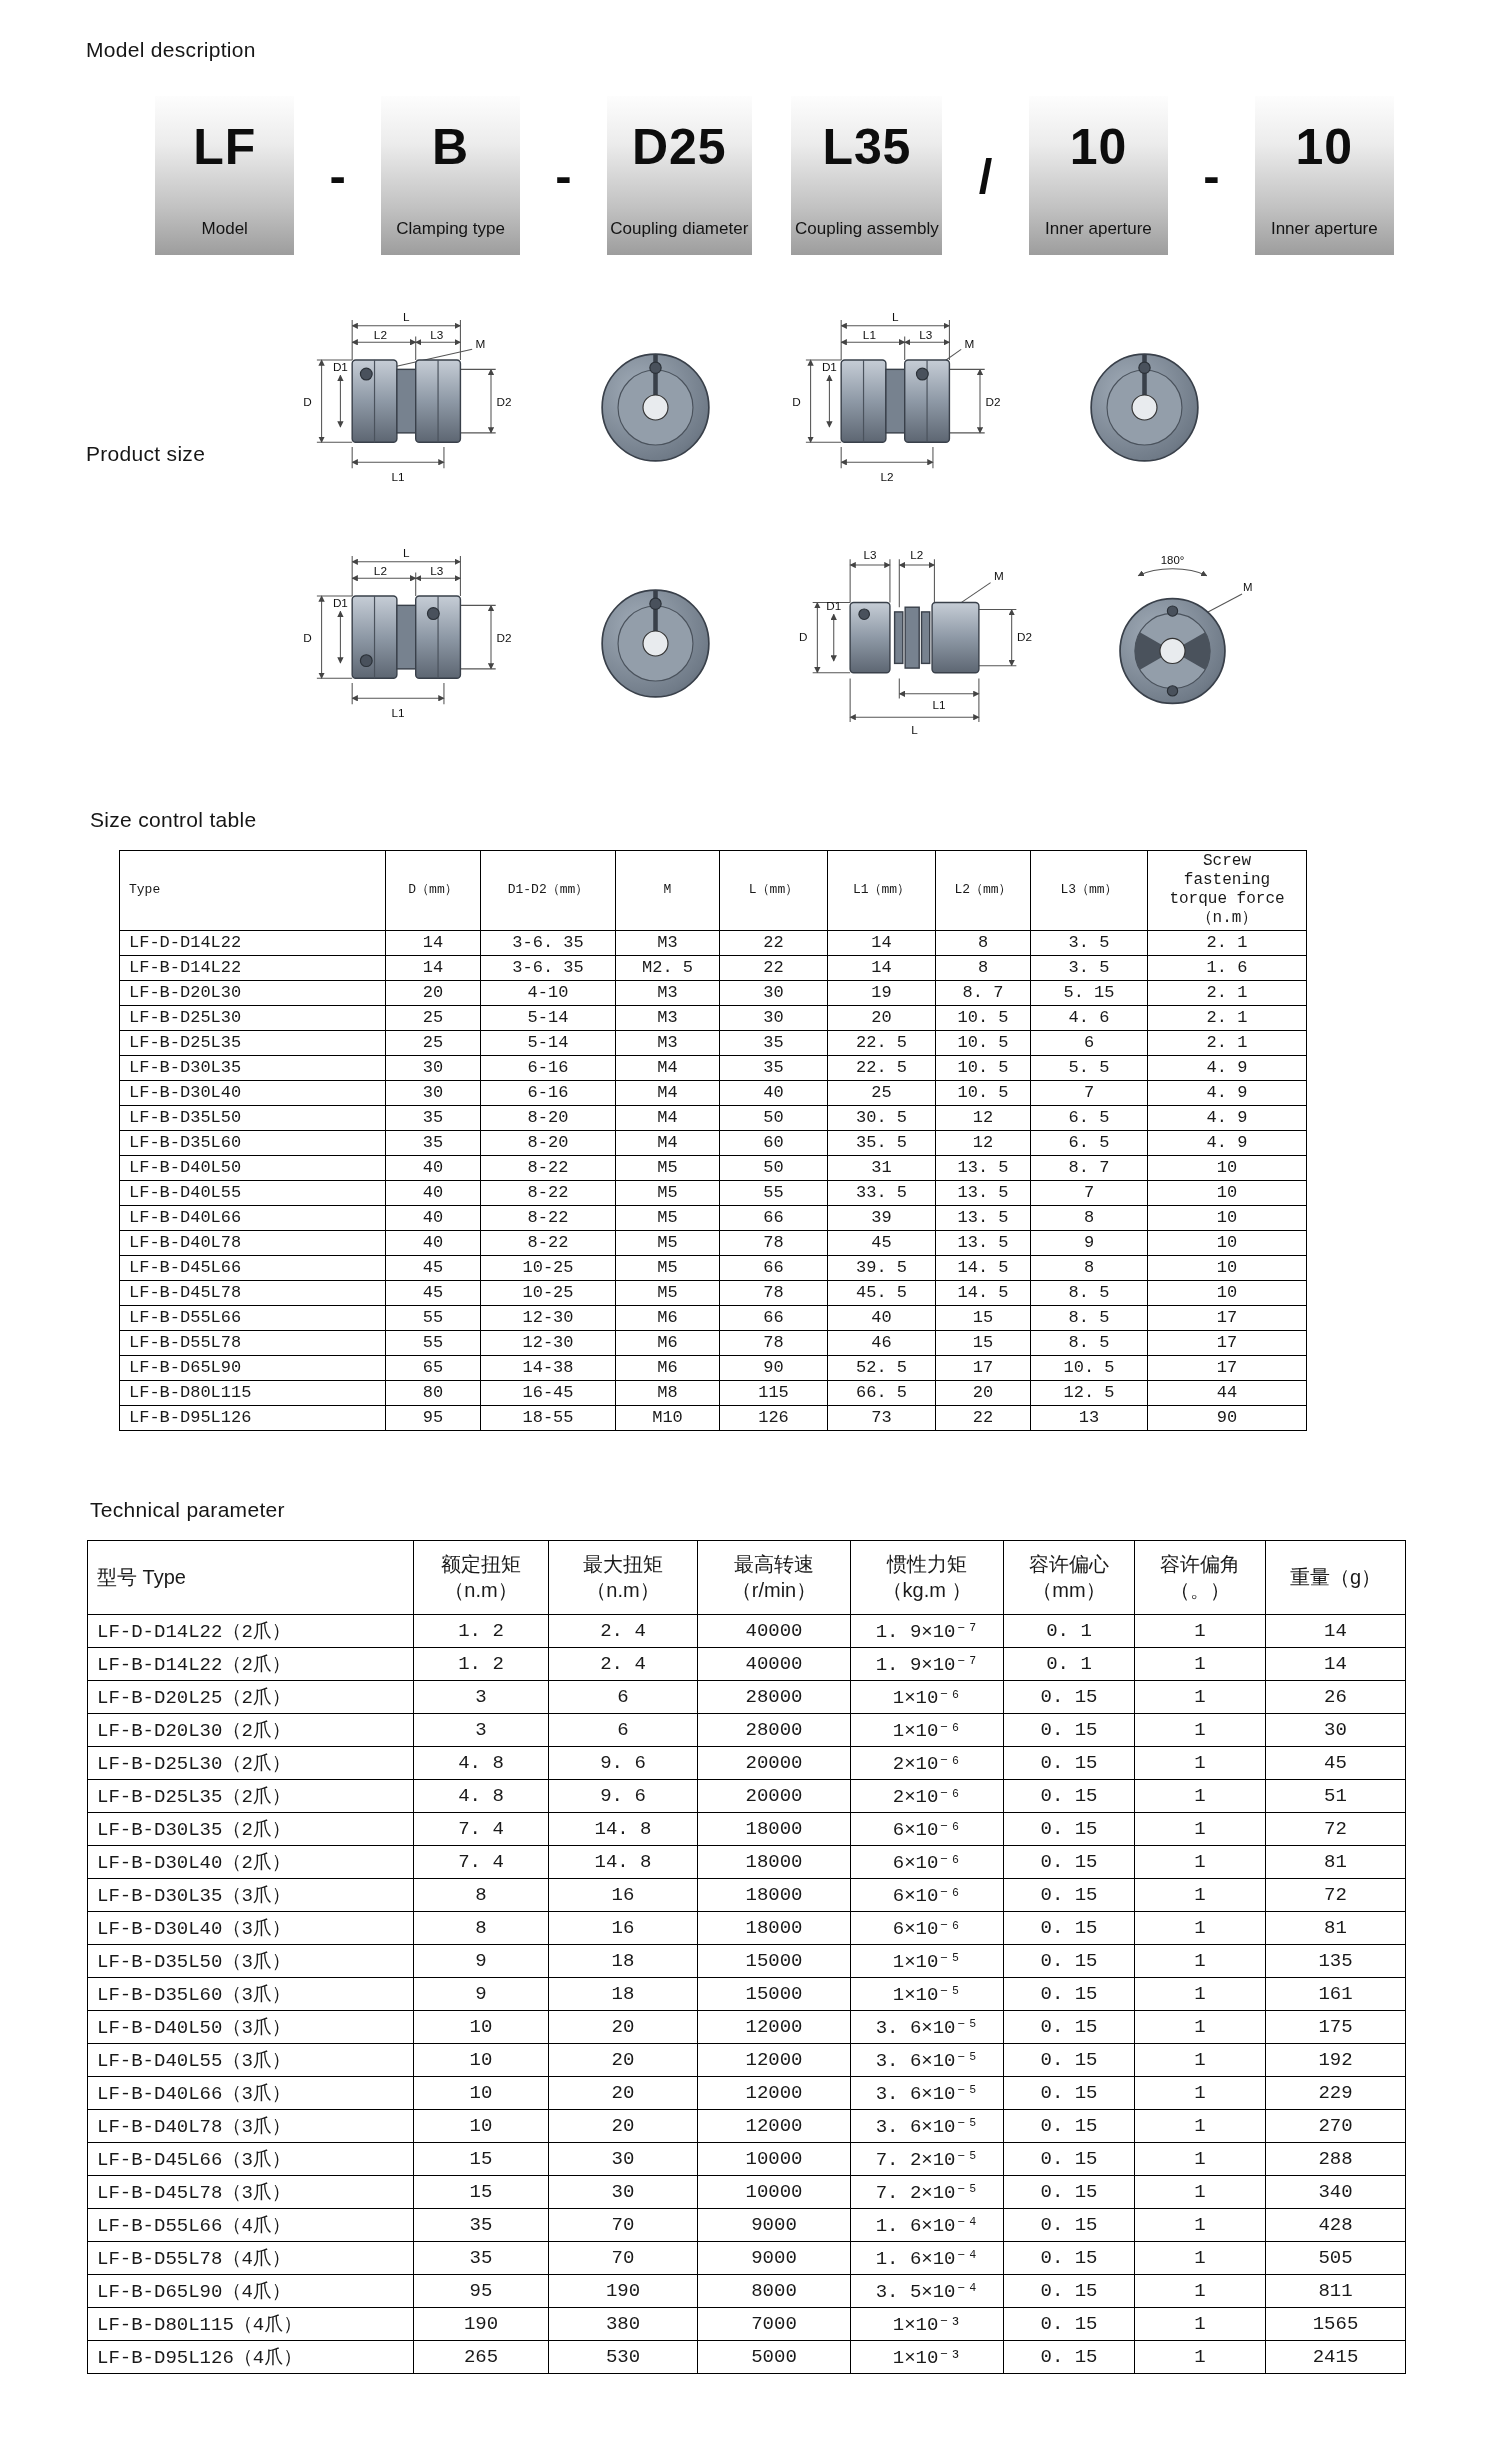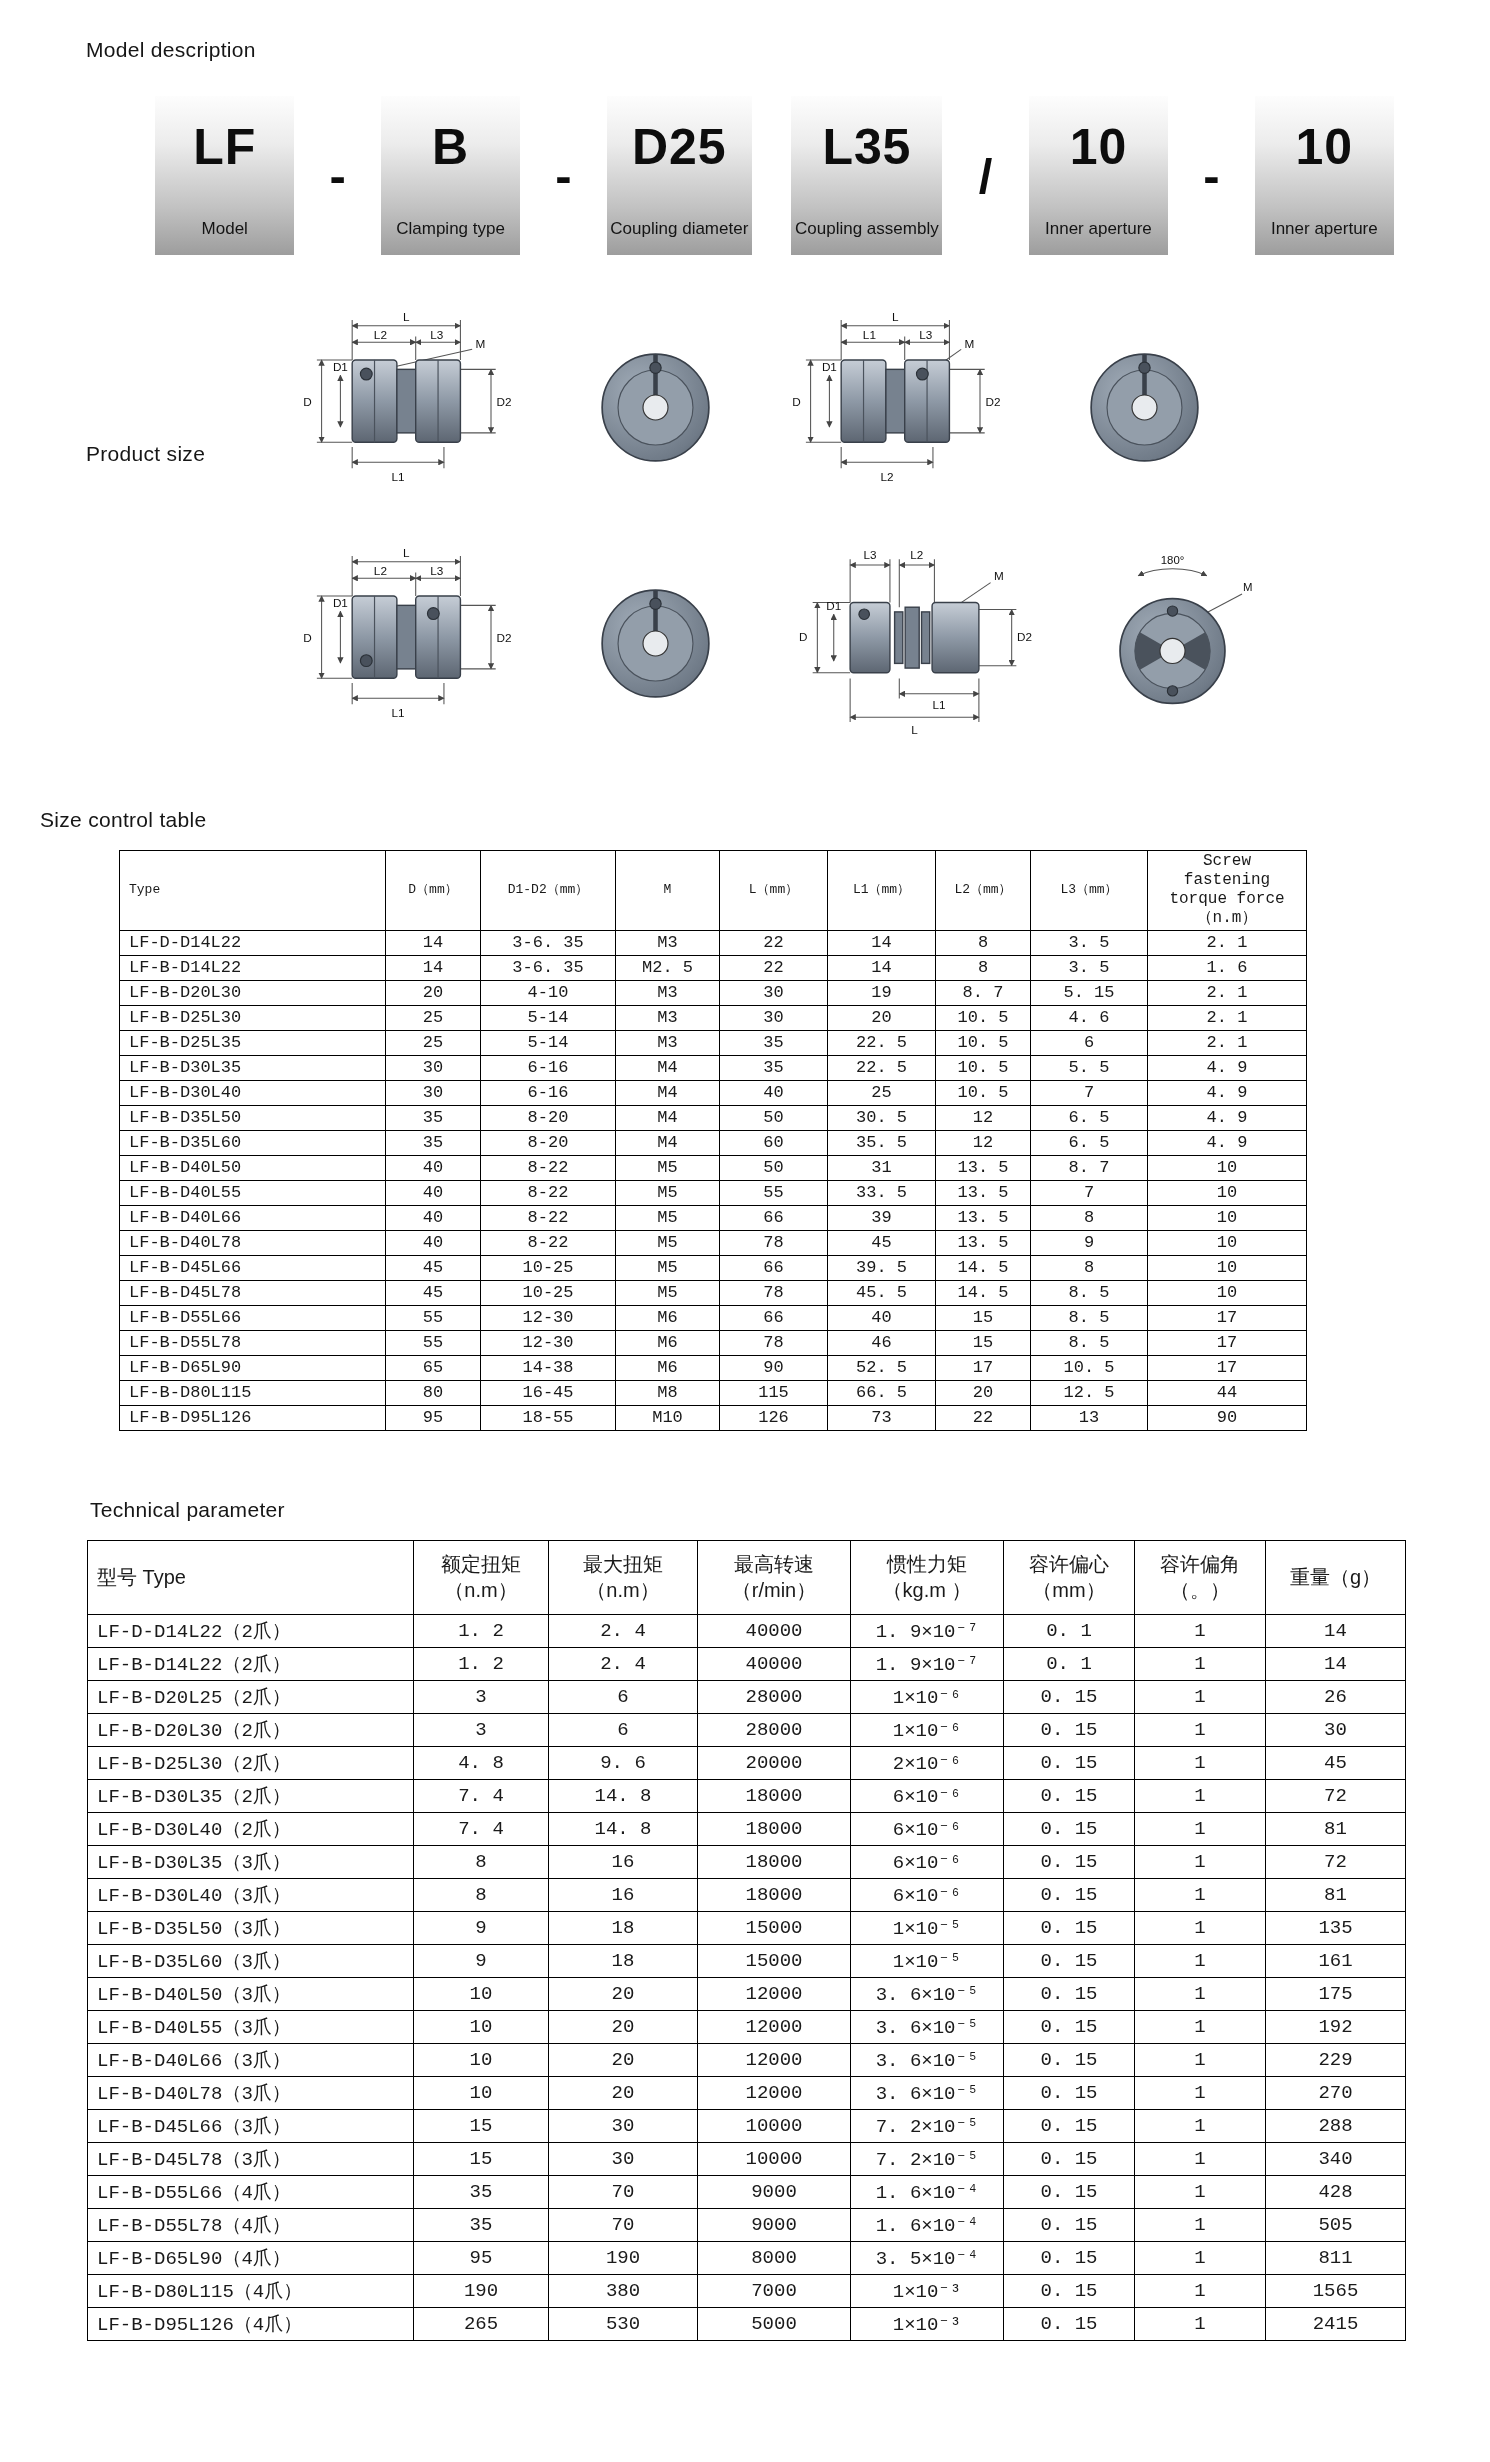--- a/index.html
+++ b/index.html
@@ -98,21 +98,21 @@
   .body rect.mid { fill:#77828f; }
   .body line.split { stroke:#4a525c; stroke-width:1; }
   .screw { fill:#49515c; stroke:#2b3138; stroke-width:1; }
   .face { fill:url(#gface); stroke:#39404a; stroke-width:1.5; }
   .ring { fill:#939eaa; stroke:#4a525c; stroke-width:1; }
   .bore { fill:#e8ebee; stroke:#333; stroke-width:1; }
   .slit { fill:#39404a; }
   .wedge { fill:#4a525c; }
 
   
-  .title-size { margin: 65px 0 0 40px; }
+  .title-size { margin: 65px 0 0 90px; }
   .title-tech { margin: 67px 0 0 90px; }
 
   table.data-table {
     border-collapse: collapse;
     table-layout: fixed;
     background: #fff;
   }
   table.data-table th, table.data-table td {
     border: 0.9px solid #000;
     text-align: center;
@@ -753,20 +753,30 @@
           <td class="col-type">LF-B-D25L30（2爪）</td>
           <td>4. 8</td>
           <td>9. 6</td>
           <td>20000</td>
           <td>2×10⁻⁶</td>
           <td>0. 15</td>
           <td>1</td>
           <td>45</td>
         </tr>
         <tr>
+          <td class="col-type">LF-B-D25L35（2爪）</td>
+          <td>4. 8</td>
+          <td>9. 6</td>
+          <td>20000</td>
+          <td>2×10⁻⁶</td>
+          <td>0. 15</td>
+          <td>1</td>
+          <td>51</td>
+        </tr>
+        <tr>
           <td class="col-type">LF-B-D30L35（2爪）</td>
           <td>7. 4</td>
           <td>14. 8</td>
           <td>18000</td>
           <td>6×10⁻⁶</td>
           <td>0. 15</td>
           <td>1</td>
           <td>72</td>
         </tr>
         <tr>

